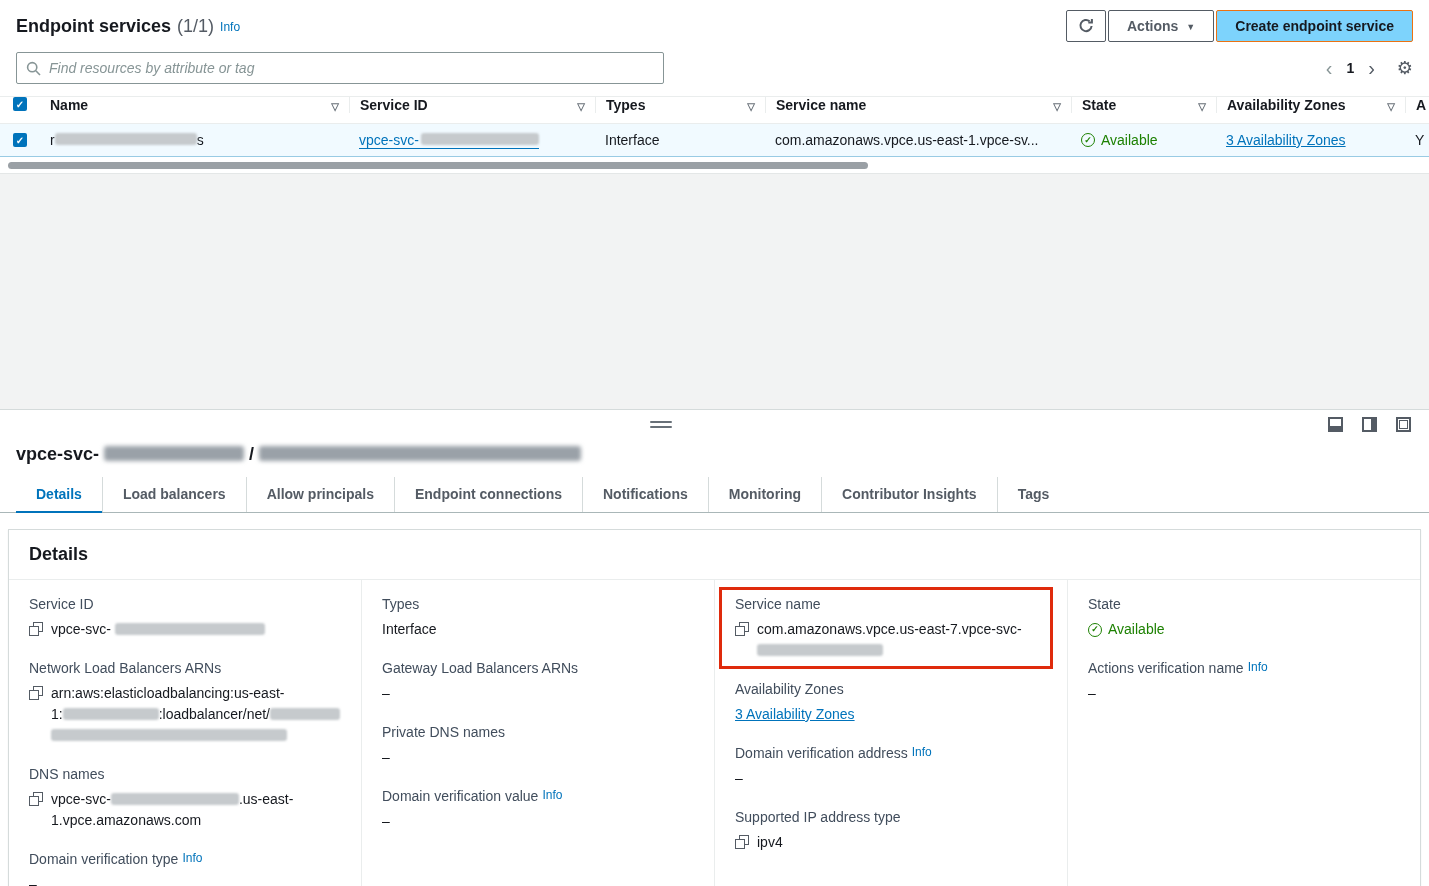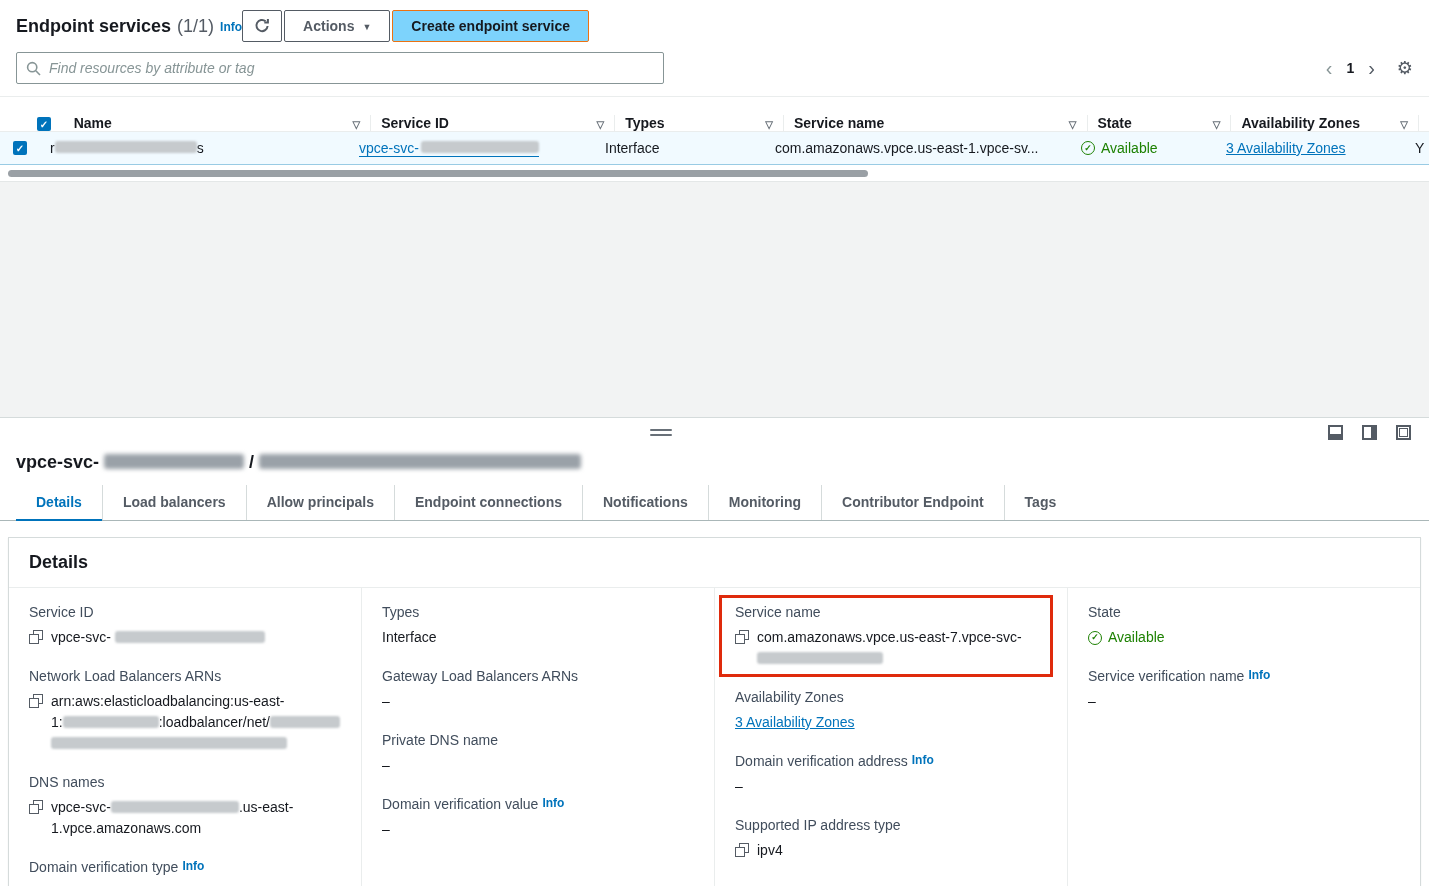--- a/index.html
+++ b/index.html
@@ -3,24 +3,24 @@
 <meta charset="utf-8">
 <style>
   * { box-sizing: border-box; margin: 0; padding: 0; }
   html,body { width:1429px; height:886px; overflow:hidden; }
   body {
     font-family:"Liberation Sans", sans-serif;
     font-size:14px; color:#16191f; background:#fff;
   }
 
   
-  .header-row { display:flex; align-items:center; justify-content:flex-start; padding:10px 16px 8px; }
+  .header-row { display:flex; align-items:center; justify-content:space-between; padding:10px 16px 8px; }
   .page-title { font-size:18px; font-weight:700; display:flex; align-items:baseline; gap:6px; }
   .page-title .count { font-weight:400; color:#545b64; }
-  .info-link { color:#0073bb; font-size:12px; font-weight:700; cursor:pointer; text-decoration:none; position:relative; top:-1px; }
+  .info-link { color:#0073bb; font-size:12px; font-weight:400; cursor:pointer; text-decoration:none; position:relative; top:-1px; }
   .header-actions { display:flex; gap:2px; align-items:center; }
   .btn { height:32px; border:1px solid #545b64; background:#fff; color:#545b64; font-weight:700;
          font-size:14px; padding:0 18px; border-radius:2px; display:inline-flex; align-items:center; gap:8px;
          cursor:pointer; font-family:inherit; }
   .btn-icon { width:40px; padding:0; justify-content:center; }
   .btn-primary { background:#7dd3fc; border-color:#ec7211; color:#16191f; }
   .caret::before { content:"▼"; font-size:9px; position:relative; top:-1px; }
 
   .toolbar-row { display:flex; align-items:center; justify-content:space-between; padding:2px 16px 12px; }
   .search-box { width:648px; height:32px; border:1px solid #879596; border-radius:2px; display:flex; align-items:center; gap:8px; padding:0 9px; background:#fff; }
@@ -29,21 +29,21 @@
   .pagination { display:flex; align-items:center; gap:14px; }
   .chev { font-size:20px; line-height:1; cursor:pointer; color:#879596; }
   .chev.enabled { color:#545b64; }
   .chev-left::before { content:"‹"; }
   .chev-right::before { content:"›"; }
   .page-num { font-weight:700; cursor:pointer; }
   .gear { font-size:18px; color:#545b64; cursor:pointer; margin-left:8px; }
   .gear::before { content:"⚙"; }
 
   
-  .tbl-header { display:flex; align-items:flex-end; border-top:1px solid #eaeded; border-bottom:1px solid #eaeded; height:36px;padding-left:24px; }
+  .tbl-header { display:flex; align-items:flex-start; border-top:1px solid #eaeded; border-bottom:1px solid #eaeded; height:28px; }
   .tbl-row { display:flex; align-items:stretch; background:#f1faff; height:33px; border-bottom:1px solid #99cbe4; }
   .cell { display:flex; align-items:center; padding:0 10px; overflow:hidden; white-space:nowrap; }
   .hcell { font-weight:700; justify-content:space-between; gap:6px; }
   .hcell .sort-icon::before { content:"▽"; font-size:10px; color:#687078; cursor:pointer; }
   .c-check { width:40px; justify-content:center; padding:0; }
   .c-name  { width:309px; }
   .c-sid   { width:246px; }
   .c-types { width:170px; }
   .c-sname { width:306px; }
   .c-state { width:145px; }
@@ -243,21 +243,21 @@
     <span class="redact redact-dark" style="width:322px"></span>
   </div>
 
   <div class="tabs">
     <div class="tab active">Details</div>
     <div class="tab">Load balancers</div>
     <div class="tab">Allow principals</div>
     <div class="tab">Endpoint connections</div>
     <div class="tab">Notifications</div>
     <div class="tab">Monitoring</div>
-    <div class="tab">Contributor Endpoint</div>
+    <div class="tab">Contributor Insights</div>
     <div class="tab">Tags</div>
   </div>
 
   <div class="card">
     <div class="card-header">Details</div>
     <div class="card-body">
 
       <div class="col">
         <div class="field">
           <div class="field-label">
@@ -319,21 +319,21 @@
         <div class="field">
           <div class="field-label">
               <span>Gateway Load Balancers ARNs</span>
             </div>
           <div class="field-value">
               <span class="dash">–</span>
             </div>
         </div>
         <div class="field">
           <div class="field-label">
-              <span>Private DNS name</span>
+              <span>Private DNS names</span>
             </div>
           <div class="field-value">
               <span class="dash">–</span>
             </div>
         </div>
         <div class="field">
           <div class="field-label">
             <span>Domain verification value</span>
             <a class="info-link">Info</a>
           </div>
@@ -392,21 +392,21 @@
             </div>
           <div class="field-value">
             <span class="status-ok">
               <span class="status-circle"></span>
               <span>Available</span>
             </span>
           </div>
         </div>
         <div class="field">
           <div class="field-label">
-            <span>Service verification name</span>
+            <span>Actions verification name</span>
             <a class="info-link">Info</a>
           </div>
           <div class="field-value">
               <span class="dash">–</span>
             </div>
         </div>
       </div>
 
     </div>
   </div>

